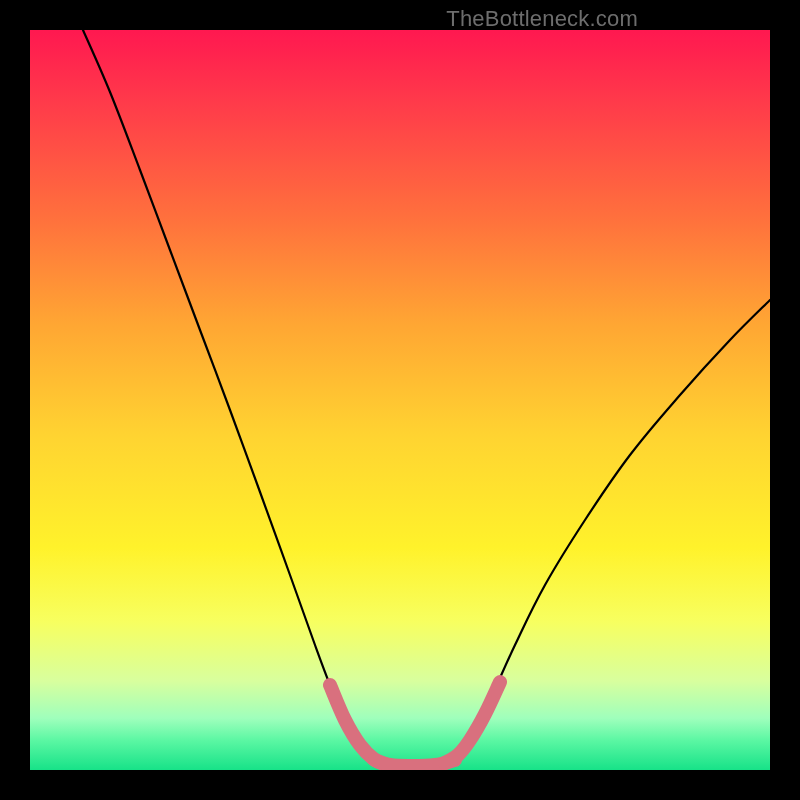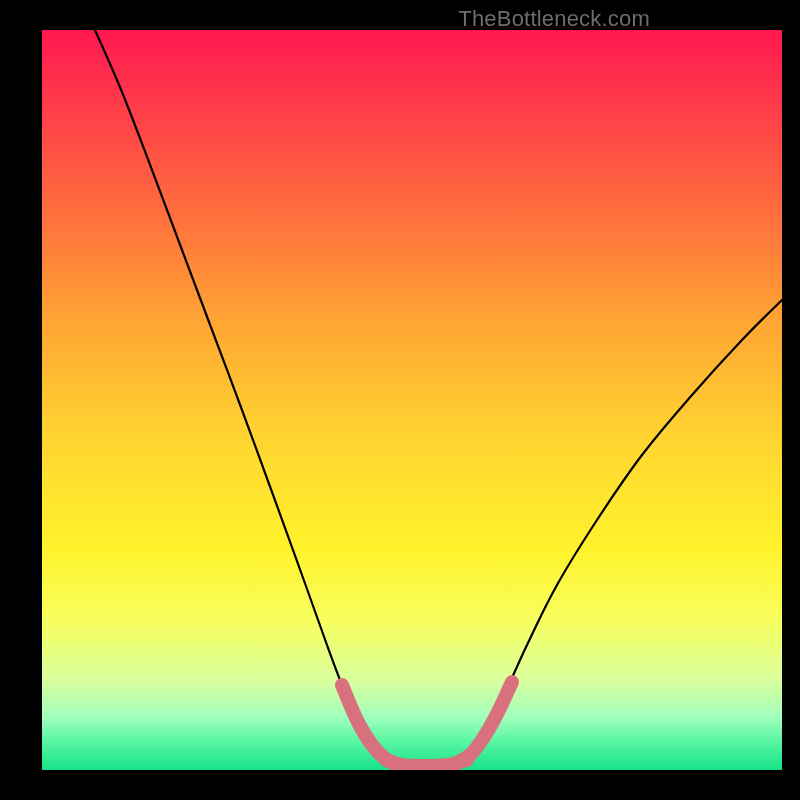--- a/index.html
+++ b/index.html
@@ -11,21 +11,20 @@
     overflow: hidden;
     font-family: Arial, Helvetica, sans-serif;
   }
   .frame {
     position: absolute;
     left: 0;
     top: 0;
     width: 652px;
     height: 800px;
     background: #000;
-    margin-left: 12px;
   }
   .plot {
     position: absolute;
     left: 30px;
     top: 30px;
     width: 740px;
     height: 740px;
     background: linear-gradient(
       to bottom,
       #ff1850 0%,

